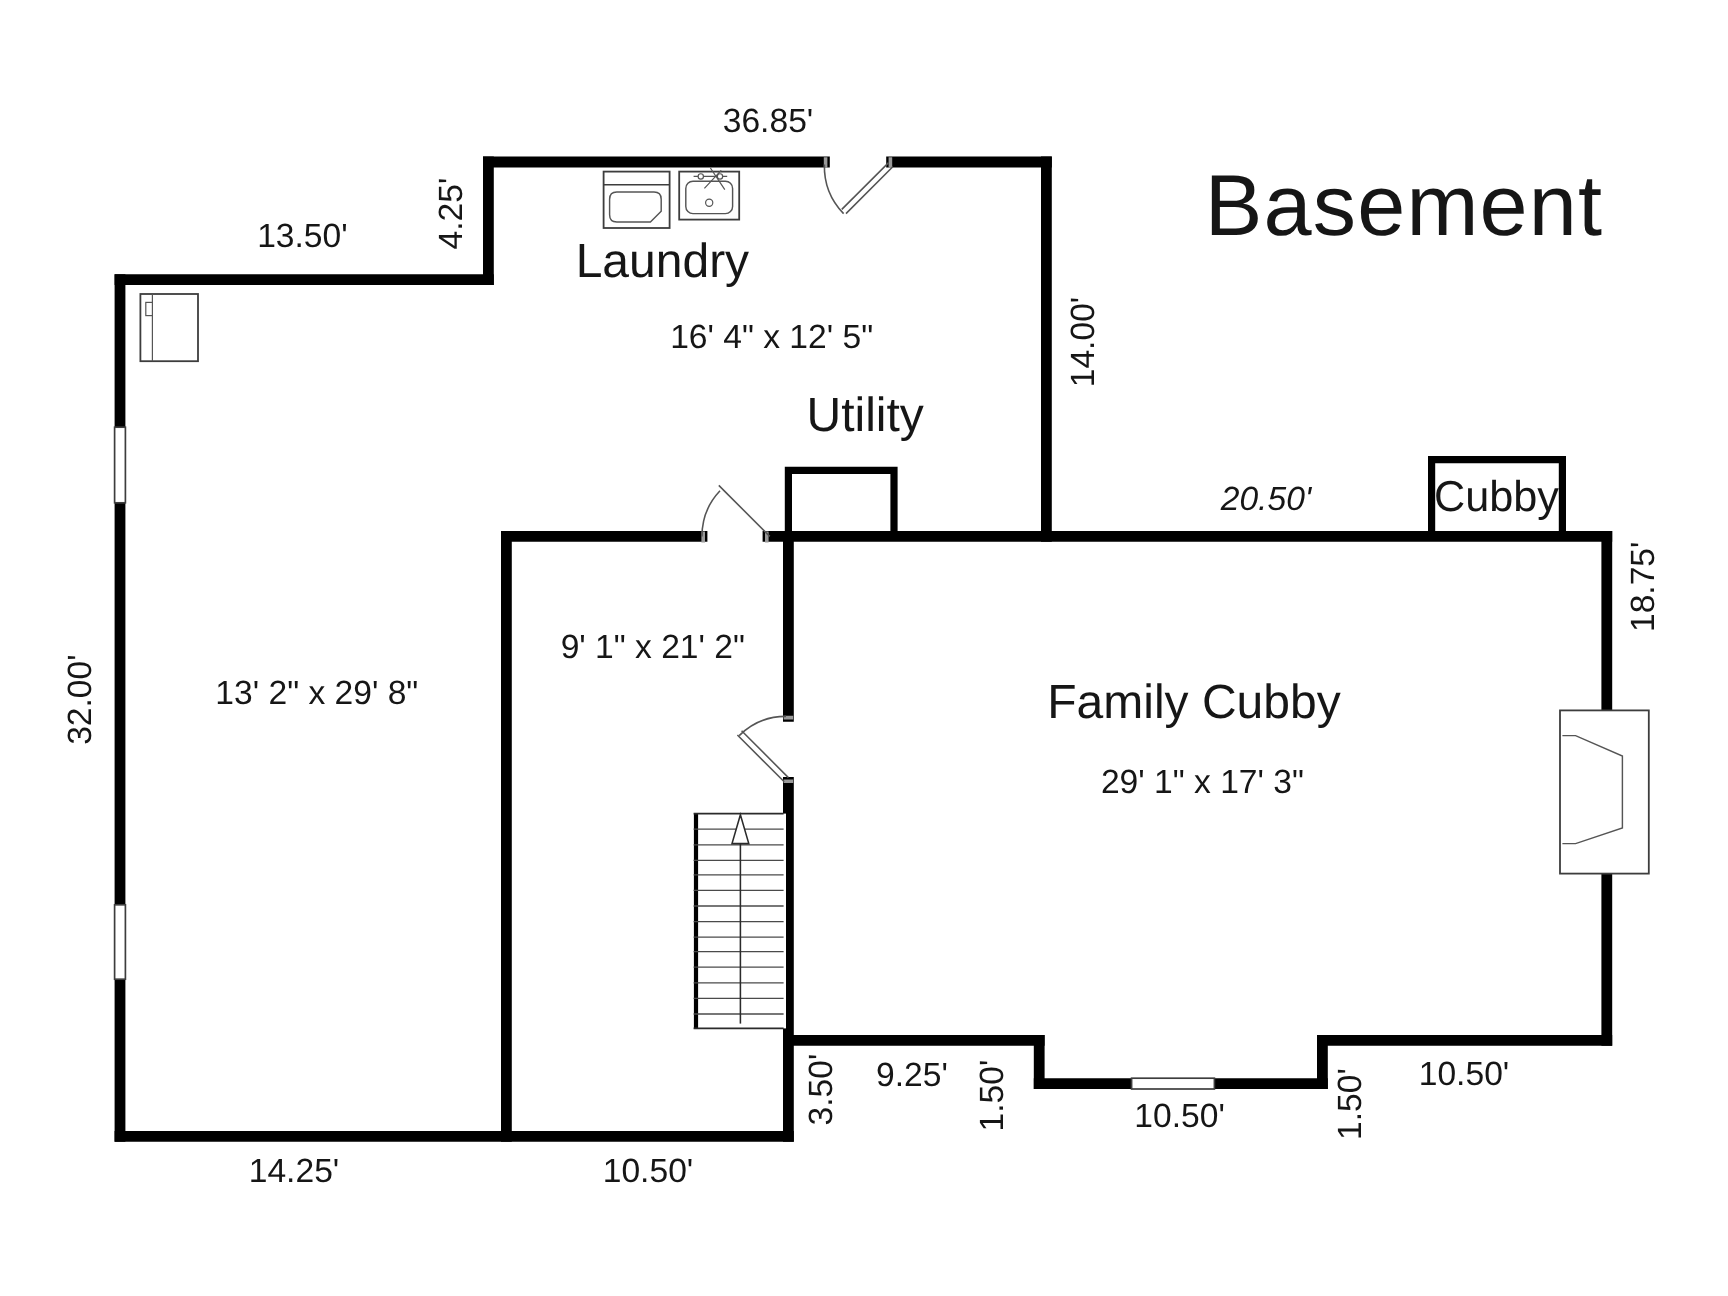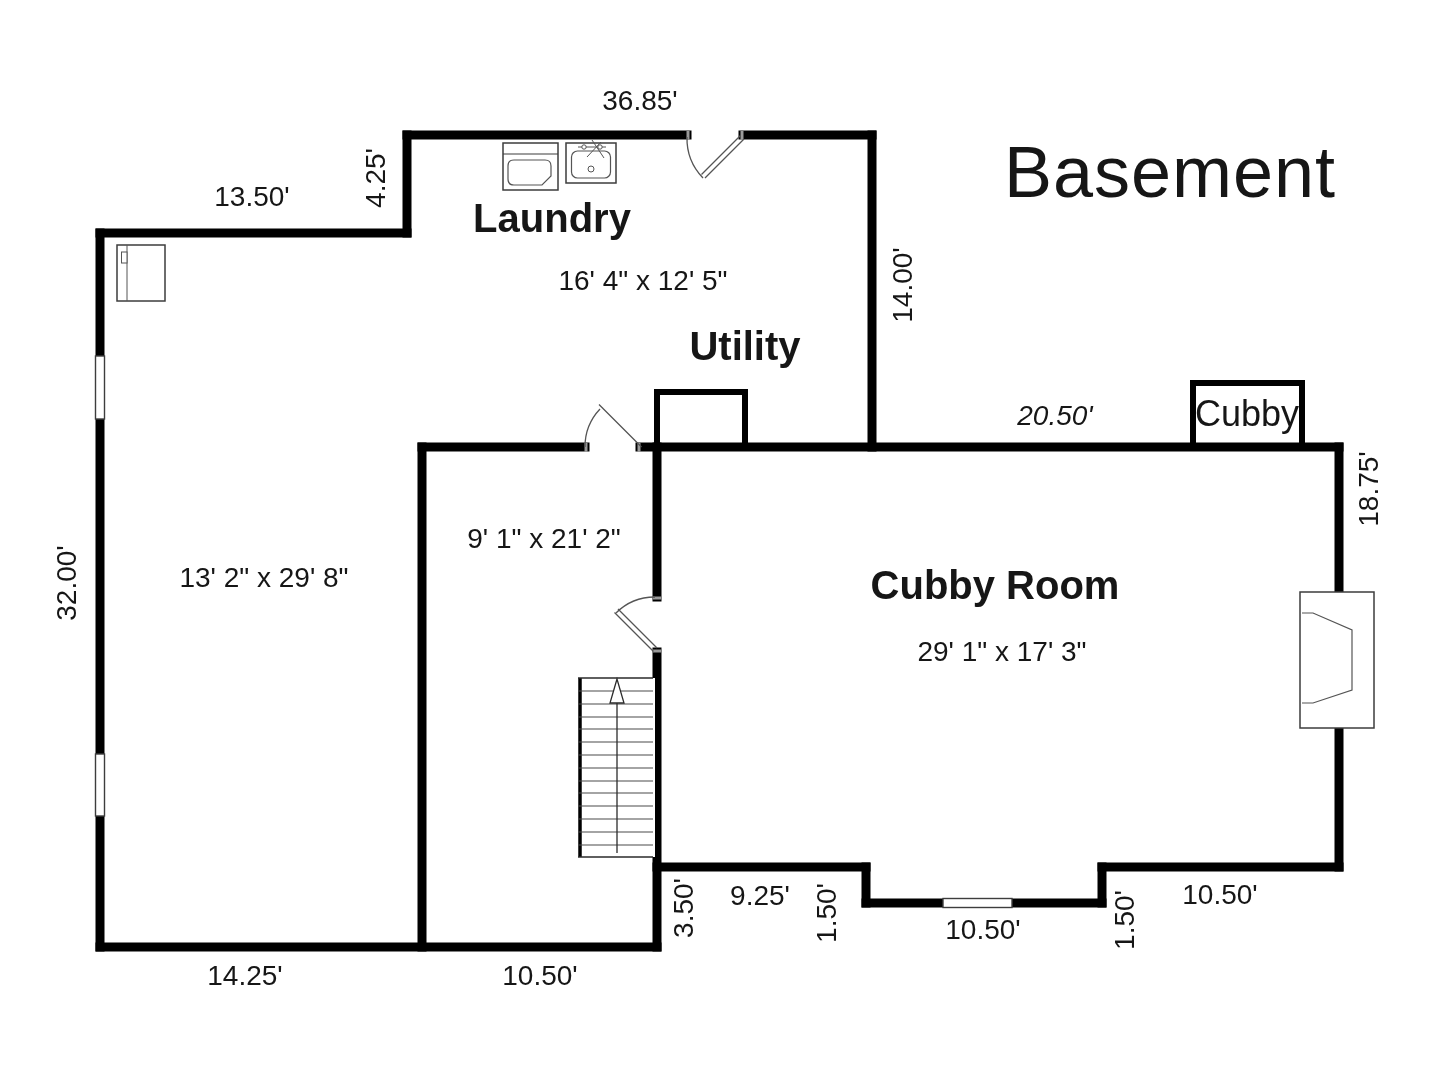--- a/index.html
+++ b/index.html
@@ -7,21 +7,21 @@
     position:relative;width:1440px;height:1080px;background:#ffffff;
     font-family:"Liberation Sans",sans-serif;color:#161616;overflow:hidden;
   }
   .plan svg{position:absolute;left:0;top:0;}
   .lbl{
     position:absolute;white-space:nowrap;color:#161616;
     transform:translate(-50%,-50%);line-height:1;
   }
   .lbl.rot{transform:translate(-50%,-50%) rotate(-90deg);}
   .dim{font-size:28px;}
-  .room{font-size:40px;font-weight:bold;}
+  .room{font-size:40px;}
   .cubby{font-size:36px;}
   .title{font-size:72px;letter-spacing:1px;}
 </style>
 </head>
 <body>
 
 <div class="plan">
 
   <svg width="1440" height="1080" viewBox="0 0 1440 1080">
 
@@ -161,20 +161,20 @@
   <div class="lbl dim" style="left:760px;top:896px;text-align:right;">9.25'</div>
   <div class="lbl dim rot" style="left:827px;top:913px;">1.50'</div>
   <div class="lbl dim" style="left:983px;top:930px;">10.50'</div>
   <div class="lbl dim rot" style="left:1125px;top:920px;">1.50'</div>
   <div class="lbl dim" style="left:1220px;top:895px;">10.50'</div>
   <div class="lbl dim" style="left:245px;top:976px;">14.25'</div>
   <div class="lbl dim" style="left:540px;top:976px;">10.50'</div>
 
   <div class="lbl room" style="left:552px;top:218px;">Laundry</div>
   <div class="lbl dim" style="left:643px;top:281px;">16' 4" x 12' 5"</div>
-  <div class="lbl room" style="left:745px;top:346px;">Utility</div>
+  <div class="lbl room" style="left:721px;top:346px;">Utility</div>
   <div class="lbl cubby" style="left:1247px;top:414px;">Cubby</div>
   <div class="lbl dim" style="left:264px;top:578px;">13' 2" x 29' 8"</div>
   <div class="lbl dim" style="left:544px;top:539px;">9' 1" x 21' 2"</div>
-  <div class="lbl room" style="left:995px;top:585px;">Cubby Room</div>
+  <div class="lbl room" style="left:995px;top:585px;">Family Cubby</div>
   <div class="lbl dim" style="left:1002px;top:652px;">29' 1" x 17' 3"</div>
 
 </div>
 
 </body></html>

